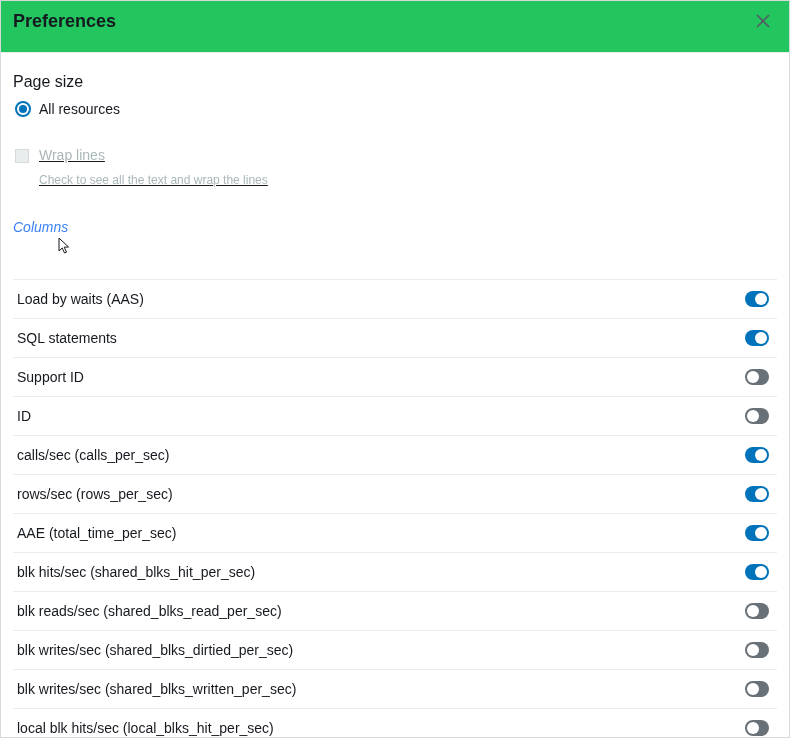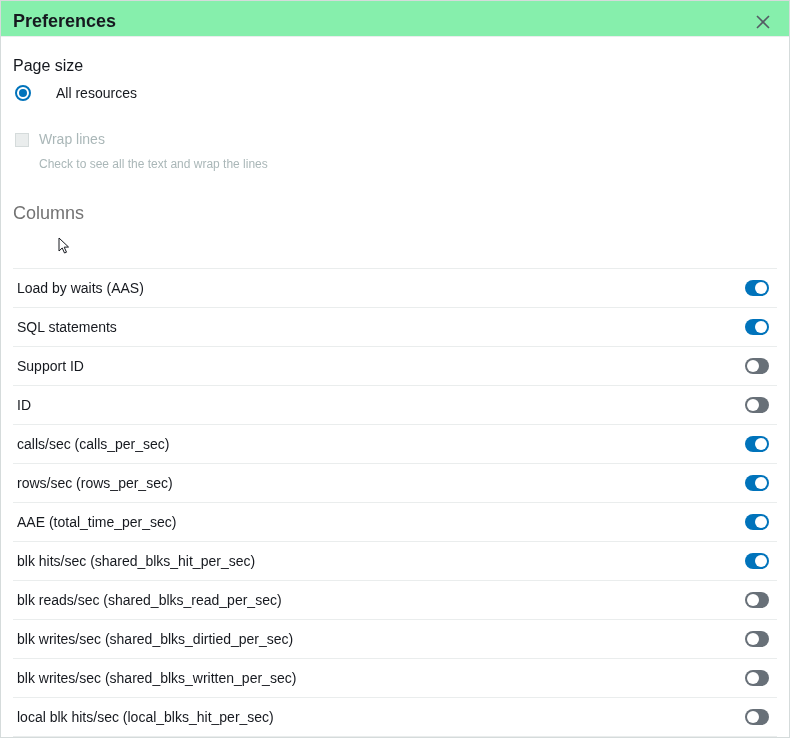--- a/index.html
+++ b/index.html
@@ -7,25 +7,25 @@
     font-family: "Amazon Ember", "Helvetica Neue", Arial, sans-serif;
     background: #ffffff;
     color: #16191f;
     width: 790px;
     height: 738px;
     overflow: hidden;
     border: 1px solid #d5dbdb;
   }
   .modal-header {
     display: flex;
-    align-items: center;
+    align-items: flex-start;
     justify-content: space-between;
-    padding: 10px 16px 4px 12px;
+    padding: 10px 16px 20px 12px;
     border-bottom: 1px solid #eaeded;
-    background: #86efac;
+    background: #22c55e;
   }
   .modal-title {
     font-size: 18px;
     font-weight: 700;
     color: #16191f;
   }
   .close-btn {
     cursor: pointer;
     width: 20px;
     height: 20px;
@@ -39,21 +39,21 @@
     padding: 20px 12px 0 12px;
   }
   .section-label {
     font-size: 16px;
     color: #16191f;
     margin-bottom: 8px;
   }
   .radio-row {
     display: flex;
     align-items: center;
-    gap: 25px;
+    gap: 8px;
     padding: 2px 0 4px 2px;
   }
   .radio-outer {
     width: 16px; height: 16px;
     border: 2px solid #0073bb;
     border-radius: 50%;
     display: flex; align-items: center; justify-content: center;
     cursor: pointer;
   }
   .radio-inner {
@@ -67,28 +67,29 @@
     align-items: flex-start;
     padding-left: 2px;
   }
   .checkbox-box {
     width: 14px; height: 14px;
     border: 1px solid #d5dbdb;
     background: #eaeded;
     margin-top: 2px;
     cursor: pointer;
   }
-  .checkbox-texts { display: flex; flex-direction: column; }
+  .checkbox-texts { display: flex; flex-direction: column; text-decoration: underline; }
   .checkbox-label { font-size: 14px; color: #aab7b8; }
   .checkbox-desc { font-size: 12px; color: #aab7b8; margin-top: 10px; }
   .columns-heading {
-    font-size: 18px;
-    color: #737373;
+    font-size: 14px;
+    color: #3b82f6;
     margin-top: 32px;
     margin-bottom: 18px;
+    font-style: italic;
   }
   .columns-list {
     border-top: 1px solid #eaeded;
     margin-top: 44px;
   }
   .col-row {
     display: flex;
     align-items: center;
     justify-content: space-between;
     padding: 11px 8px 11px 4px;

